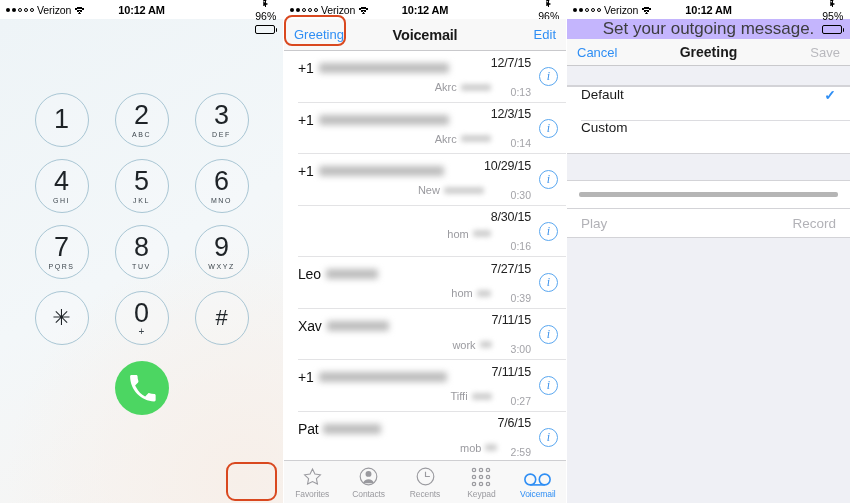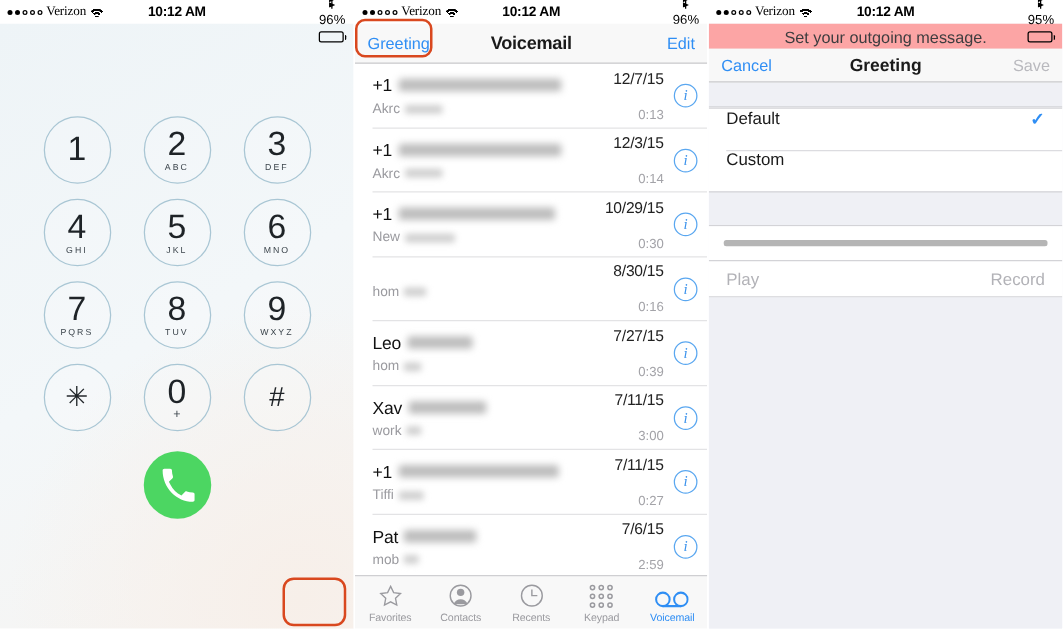--- a/index.html
+++ b/index.html
@@ -20,21 +20,21 @@
   .statusbar {
     height:19px; display:flex; align-items:center;
     font-size:10.5px; color:#000; padding:0 6px; position:relative;
     background:transparent;
   }
   .sb-left { display:flex; align-items:center; gap:3px; }
   .sb-dots { display:flex; align-items:center; gap:2px; }
   .sb-dots i { width:4px; height:4px; border-radius:50%; display:block; }
   .sb-dots i.on { background:#000; }
   .sb-dots i.off { background:transparent; border:0.8px solid #000; width:4px; height:4px;}
-  .sb-carrier { font-size:10.5px; letter-spacing:-0.1px;font-family:Liberation Serif, serif; }
+  .sb-carrier { font-size:10.5px; letter-spacing:-0.1px; }
   .wifi { width:11px; height:9px; position:relative; display:inline-block; }
   .wifi:before{
     content:""; position:absolute; left:0; bottom:0; width:11px; height:11px;
     border-radius:50%;
     background:
       radial-gradient(circle at 50% 100%, #000 0 1.6px, transparent 1.7px),
       conic-gradient(from -45deg at 50% 100%, #000 0 90deg, transparent 90deg);
     -webkit-mask: radial-gradient(circle at 50% 100%, transparent 0 2.6px, #000 2.7px 4.2px, transparent 4.3px),
                   radial-gradient(circle at 50% 100%, #000 0 1.5px, transparent 1.6px),
                   radial-gradient(circle at 50% 100%, transparent 0 5.2px, #000 5.3px 7px, transparent 7.1px);
@@ -145,41 +145,41 @@
     content:""; position:absolute; left:14px; right:0; bottom:0;
     height:1px; background:#e3e3e5;
   }
   .vm-left { flex:1; min-width:0; }
   .vm-name { font-size:14px; color:#111; display:flex; align-items:center; gap:1px; }
   .vm-name .clear { letter-spacing:-0.2px; }
   .vm-name .blur {
     display:inline-block; height:10px; border-radius:2px;
     background:#bdbdbd; filter:blur(3px); margin-left:4px;
   }
-  .vm-sub { font-size:11px; color:#9a9a9f; margin-top:5px; display:flex; align-items:center; }
+  .vm-sub { font-size:11px; color:#9a9a9f; margin-top:5px; display:flex; align-items:center;justify-content:flex-end; }
   .vm-sub .blur {
     display:inline-block; height:7px; border-radius:2px;
     background:#cfcfcf; filter:blur(2.6px); margin-left:4px;
   }
   .vm-right { text-align:right; margin-right:8px; }
   .vm-date { font-size:12.5px; color:#222; font-weight:500; letter-spacing:-0.2px; }
   .vm-dur { font-size:10.5px; color:#a3a3a8; margin-top:16px; }
   .info-btn {
     width:19px; height:19px; border-radius:50%;
     border:1.2px solid #5aa7f0; color:#3d93ec;
     display:flex; align-items:center; justify-content:center;
     font-size:12px; font-family:"Liberation Serif", serif; font-style:italic;
     flex:0 0 auto;
   }
 
   
   .p3-wrap { height:484px; background:#eff0f5; display:flex; flex-direction:column; }
   .p3-hint {
     height:20px; display:flex; align-items:center; justify-content:center;
-    font-size:13px; color:#3d3d3f; background:#fca5a5;
+    font-size:17px; color:#3d3d3f; background:#c4b5fd;
   }
   .p3-nav {
     height:27px; background:#f8f8f8; border-bottom:1px solid #c9c9cc;
     display:flex; align-items:center; padding:0 10px; position:relative;
   }
   .p3-nav .btn { font-size:13px; color:#2f8ef4; }
   .p3-nav .btn.disabled { color:#b9b9be; margin-left:auto; }
   .p3-nav .title {
     position:absolute; left:0; right:0; text-align:center;
     font-size:14px; font-weight:bold; color:#1a1a1a;

